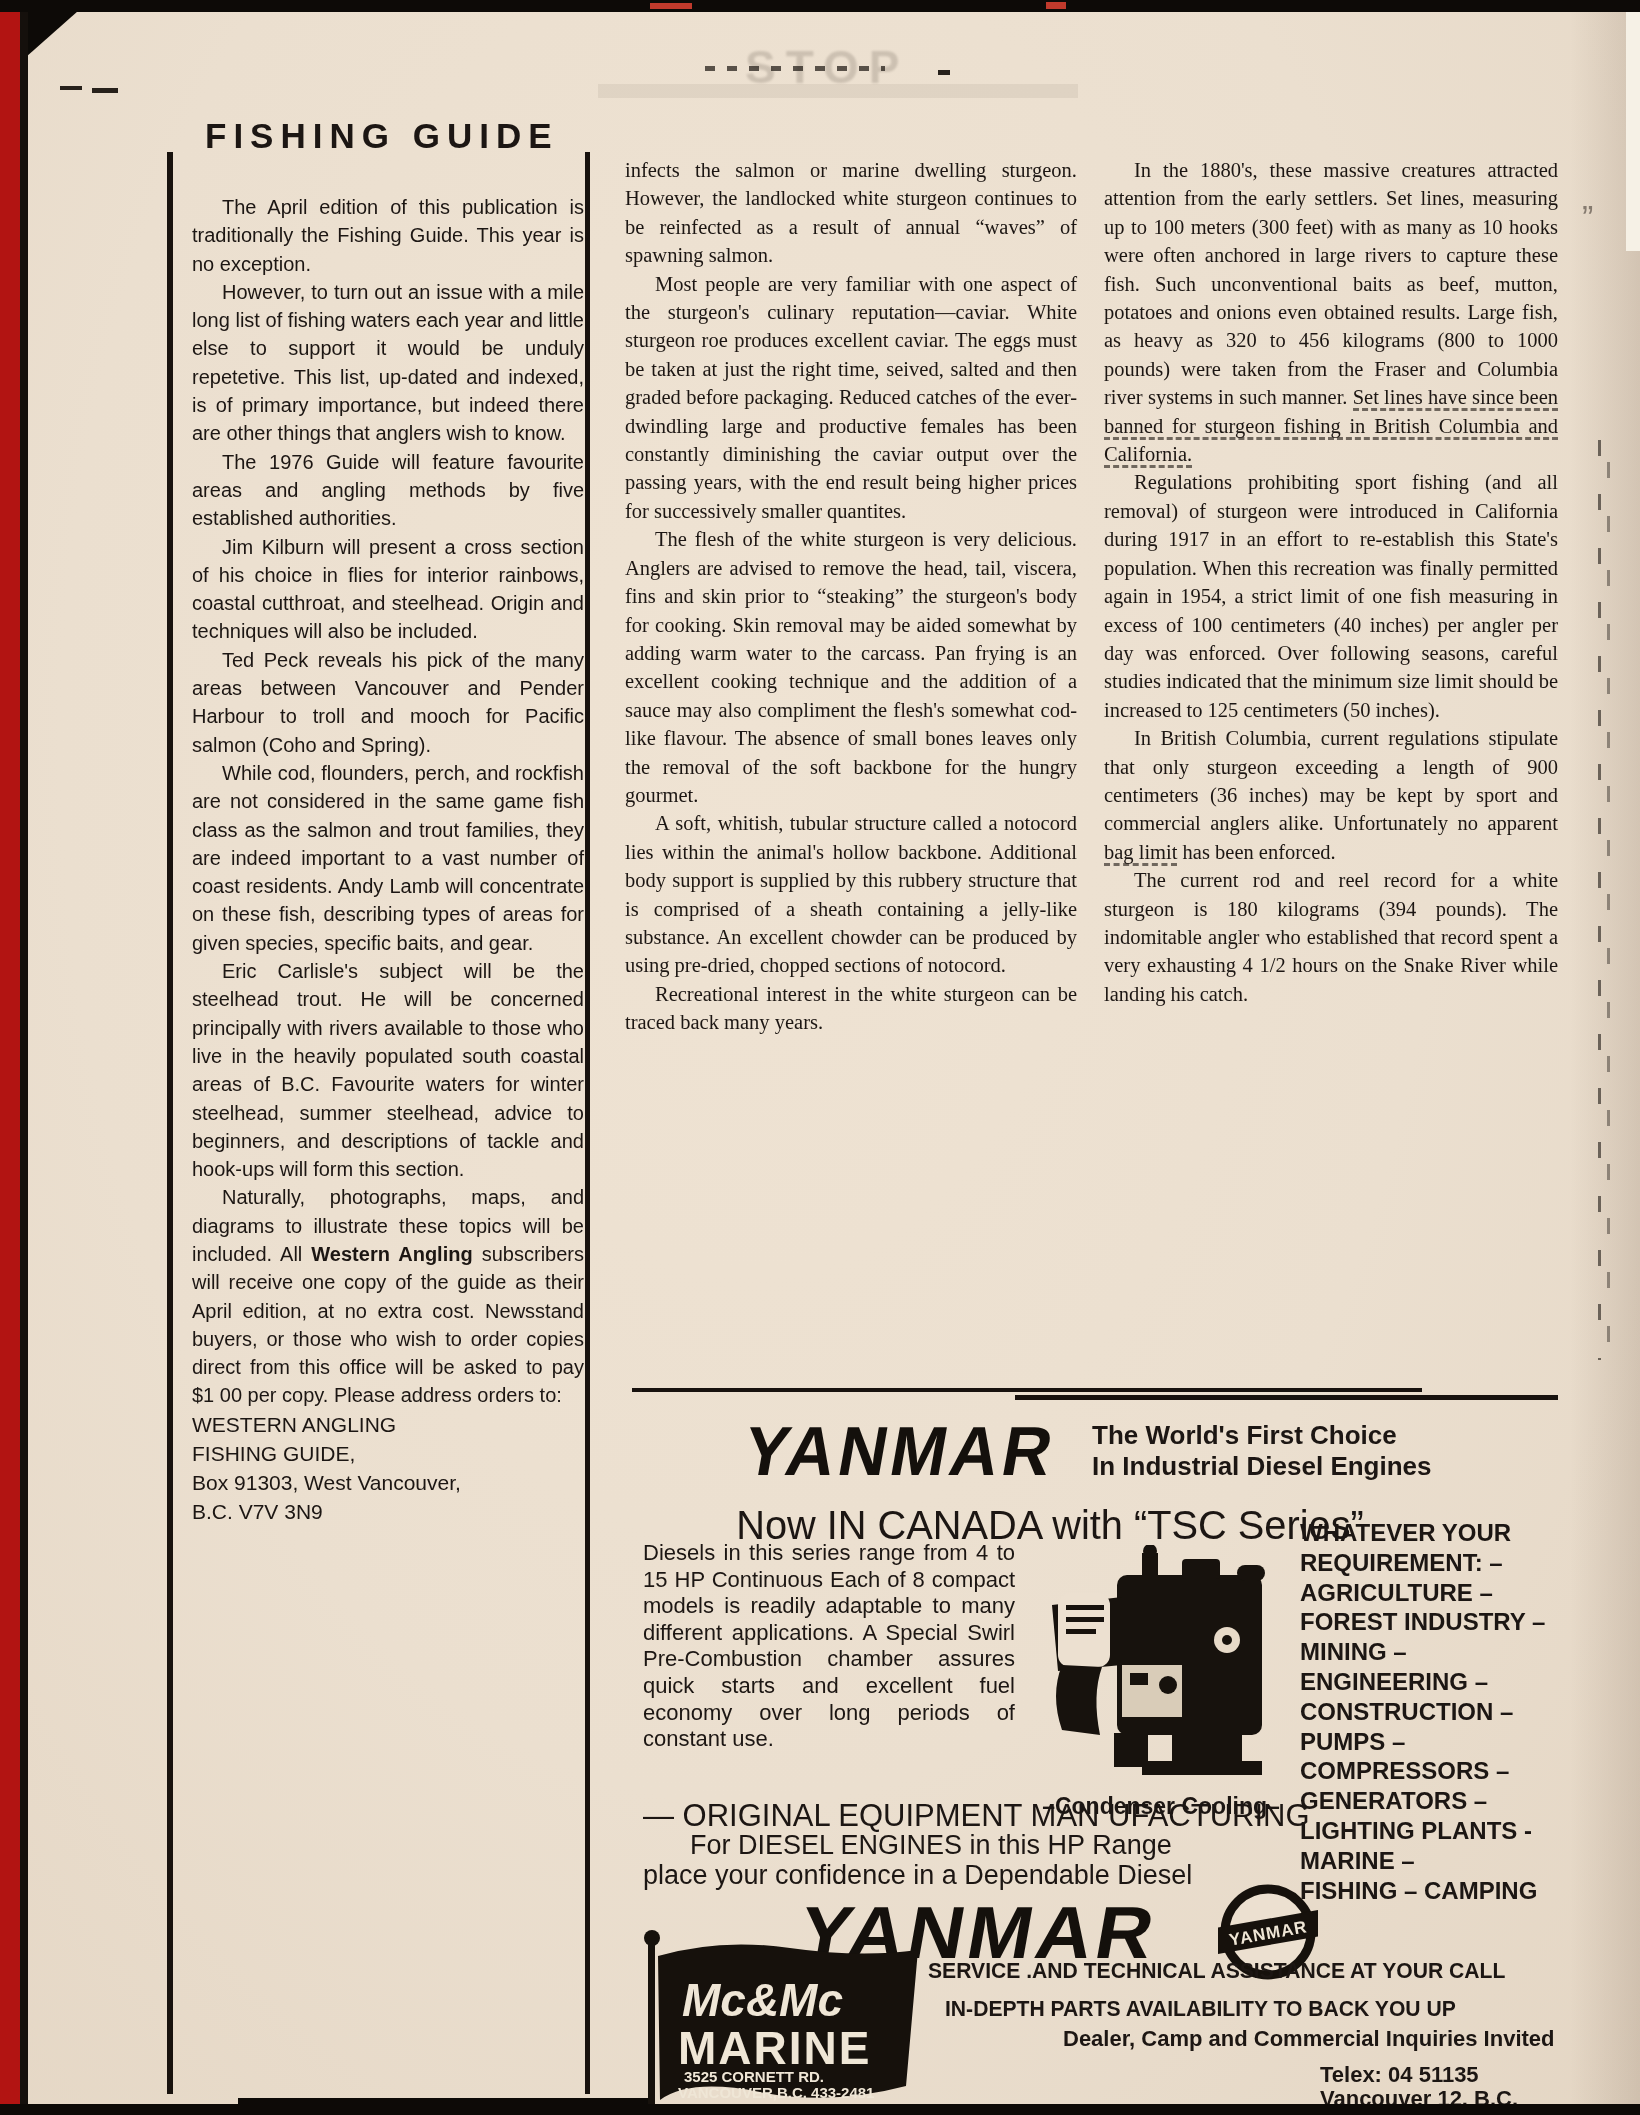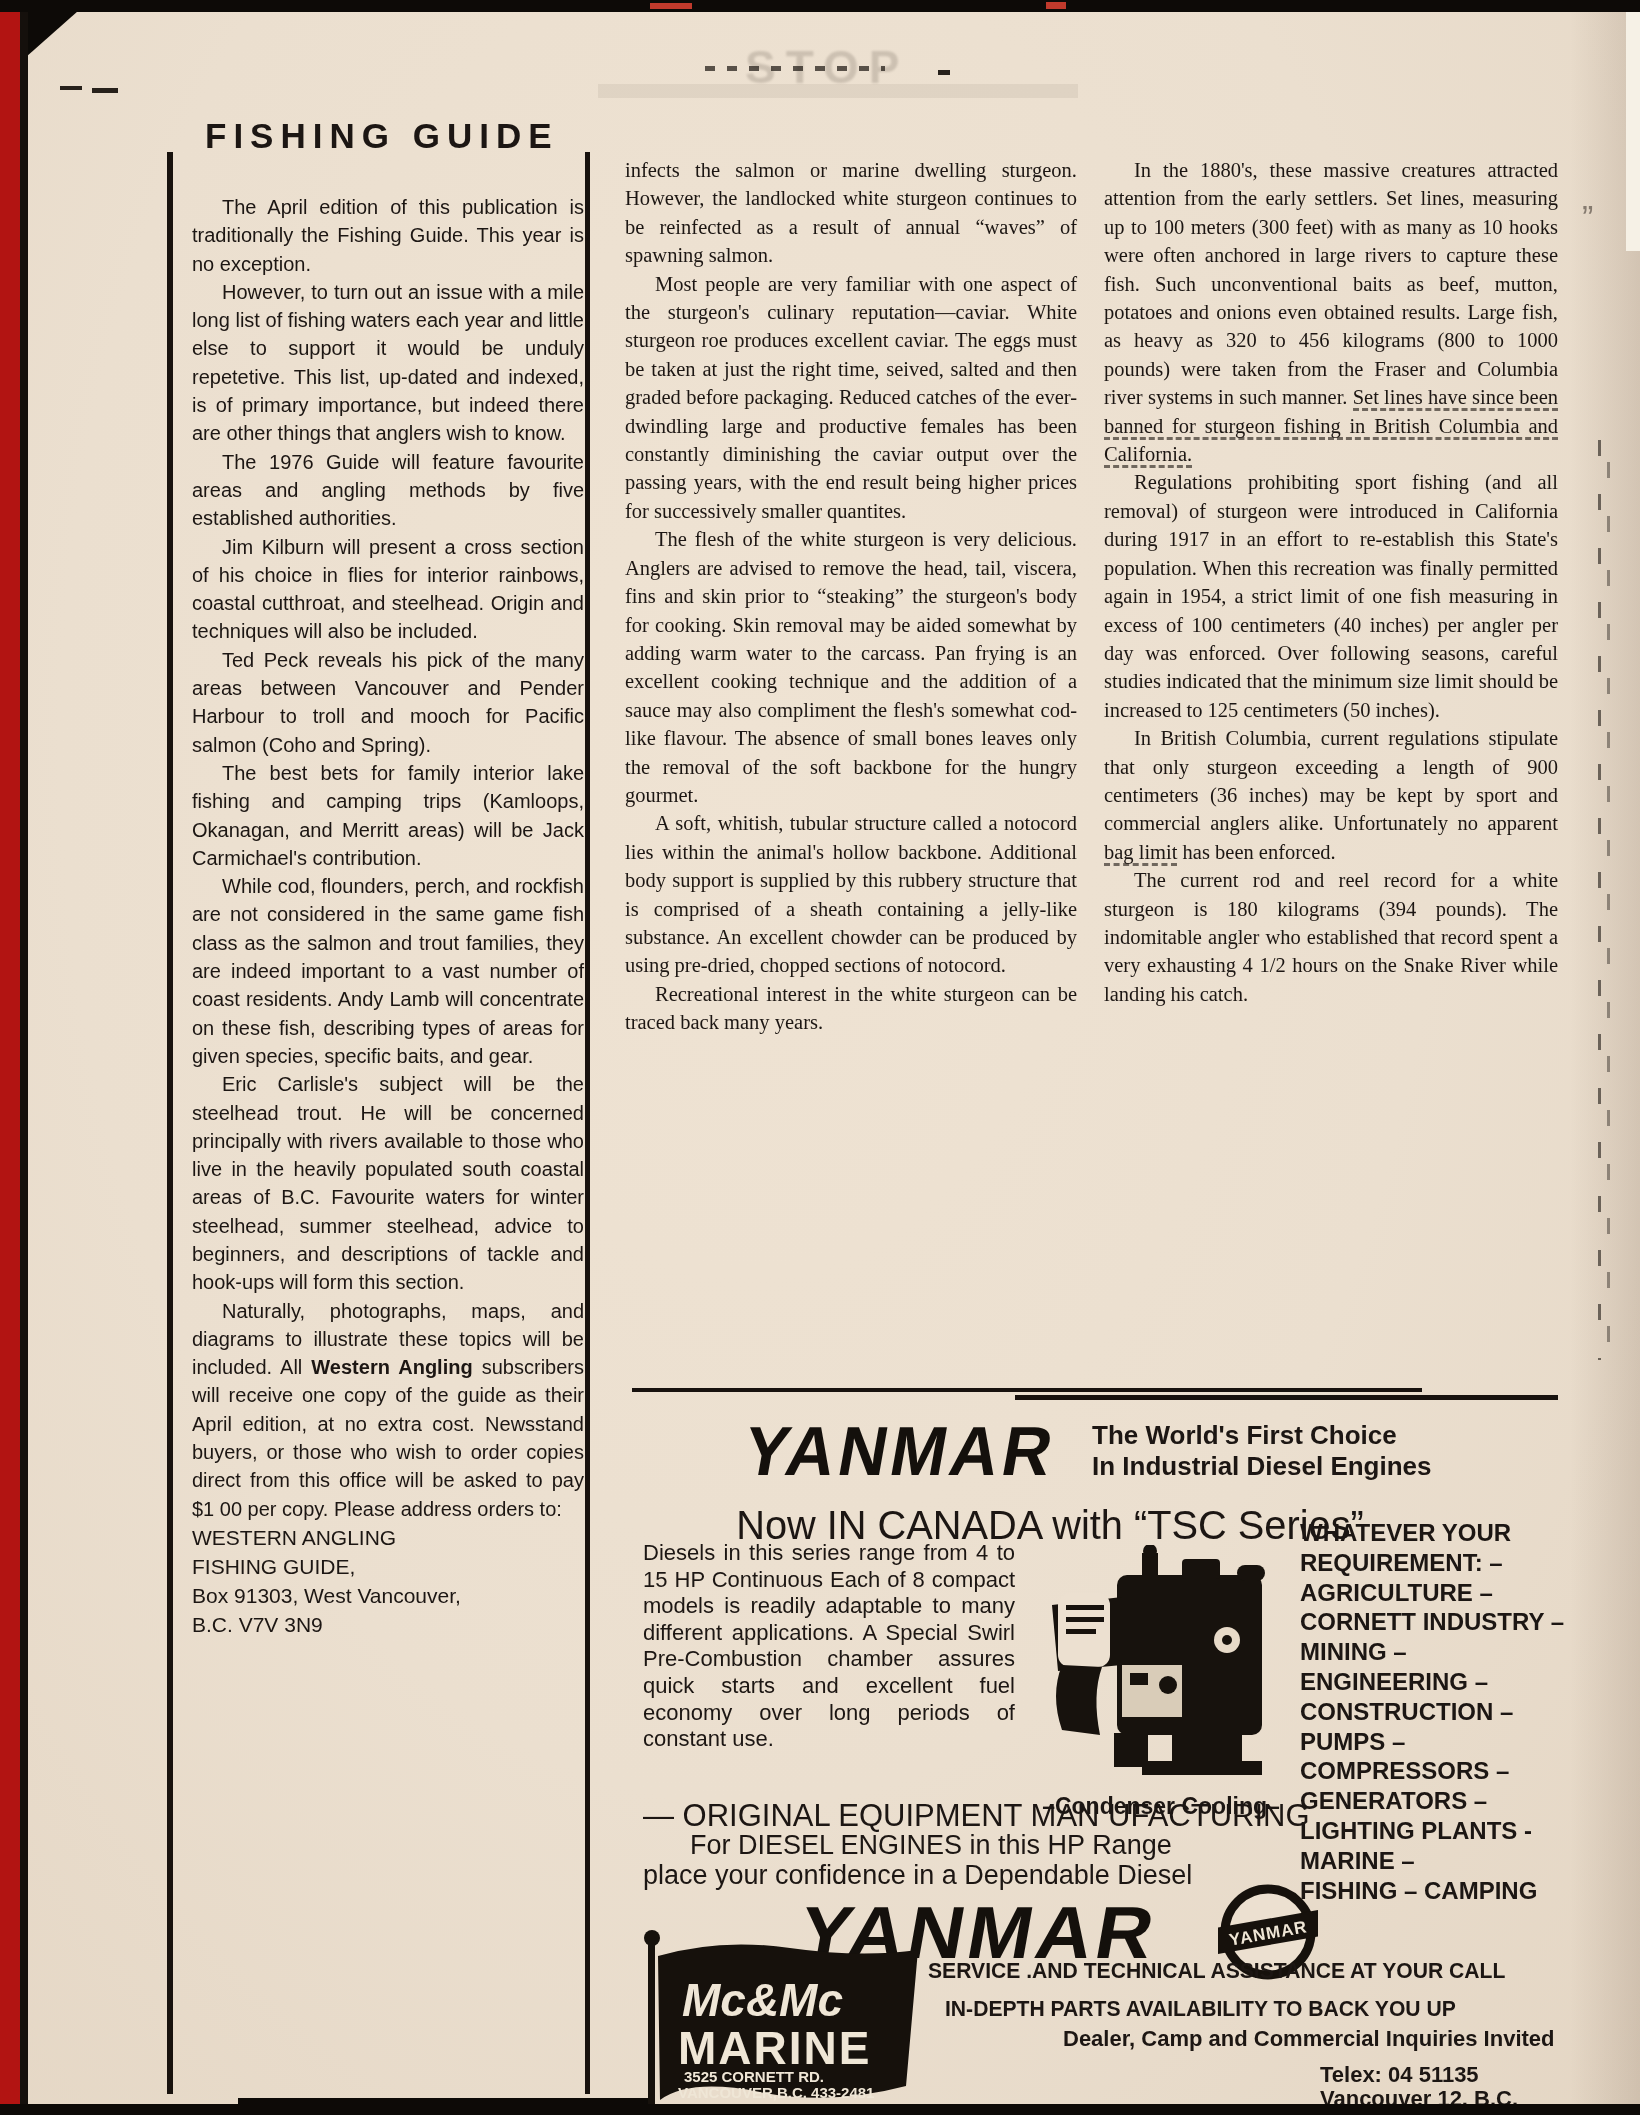--- a/index.html
+++ b/index.html
@@ -97,21 +97,20 @@
 <div class="abs hrule" style="left:632px;top:1388px;width:790px;height:4px;"></div>
 <div class="abs hrule" style="left:1015px;top:1395px;width:543px;height:5px;"></div>
 
 <div class="abs" id="masthead">FISHING GUIDE</div>
 <div class="abs col" id="col1">
   <p>The April edition of this publication is traditionally the Fishing Guide. This year is no exception.</p>
   <p>However, to turn out an issue with a mile long list of fishing waters each year and little else to support it would be unduly repetetive. This list, up-dated and indexed, is of primary importance, but indeed there are other things that anglers wish to know.</p>
   <p>The 1976 Guide will feature favourite areas and angling methods by five established authorities.</p>
   <p>Jim Kilburn will present a cross section of his choice in flies for interior rainbows, coastal cutthroat, and steelhead. Origin and techniques will also be included.</p>
   <p>Ted Peck reveals his pick of the many areas between Vancouver and Pender Harbour to troll and mooch for Pacific salmon (Coho and Spring).</p>
-  <p>The best bets for family interior lake fishing and camping trips (Kamloops, Okanagan, and Merritt areas) will be Jack Carmichael's contribution.</p>
   <p>While cod, flounders, perch, and rockfish are not considered in the same game fish class as the salmon and trout families, they are indeed important to a vast number of coast residents. Andy Lamb will concentrate on these fish, describing types of areas for given species, specific baits, and gear.</p>
   <p>Eric Carlisle's subject will be the steelhead trout. He will be concerned principally with rivers available to those who live in the heavily populated south coastal areas of B.C. Favourite waters for winter steelhead, summer steelhead, advice to beginners, and descriptions of tackle and hook-ups will form this section.</p>
   <p><span>Naturally, photographs, maps, and diagrams to illustrate these topics will be included. All </span><span class="b">Western Angling</span><span> subscribers will receive one copy of the guide as their April edition, at no extra cost. Newsstand buyers, or those who wish to order copies direct from this office will be asked to pay $1 00 per copy. Please address orders to:</span></p>
   <div class="addr">WESTERN ANGLING</div>
   <div class="addr">FISHING GUIDE,</div>
   <div class="addr">Box 91303, West Vancouver,</div>
   <div class="addr">B.C. V7V 3N9</div>
 </div>
 
 <div class="abs col" id="col2">
@@ -157,21 +156,21 @@
   <rect x="120" y="216" width="120" height="14" fill="#17120d"></rect>
   <circle cx="205" cy="95" r="13" fill="#e7dac8"></circle>
   <circle cx="205" cy="95" r="5" fill="#17120d"></circle>
 </svg>
 <div class="abs" id="ad-caption">–Condenser Cooling–</div>
 
 <div class="abs" id="ad-req">
   <div>WHATEVER YOUR</div>
   <div>REQUIREMENT: –</div>
   <div>AGRICULTURE –</div>
-  <div>CORNETT INDUSTRY –</div>
+  <div>FOREST INDUSTRY –</div>
   <div>MINING –</div>
   <div>ENGINEERING –</div>
   <div>CONSTRUCTION  –</div>
   <div>PUMPS  –</div>
   <div>COMPRESSORS  –</div>
   <div>GENERATORS  –</div>
   <div>LIGHTING PLANTS -</div>
   <div>MARINE  –</div>
   <div>FISHING – CAMPING</div>
 </div>

